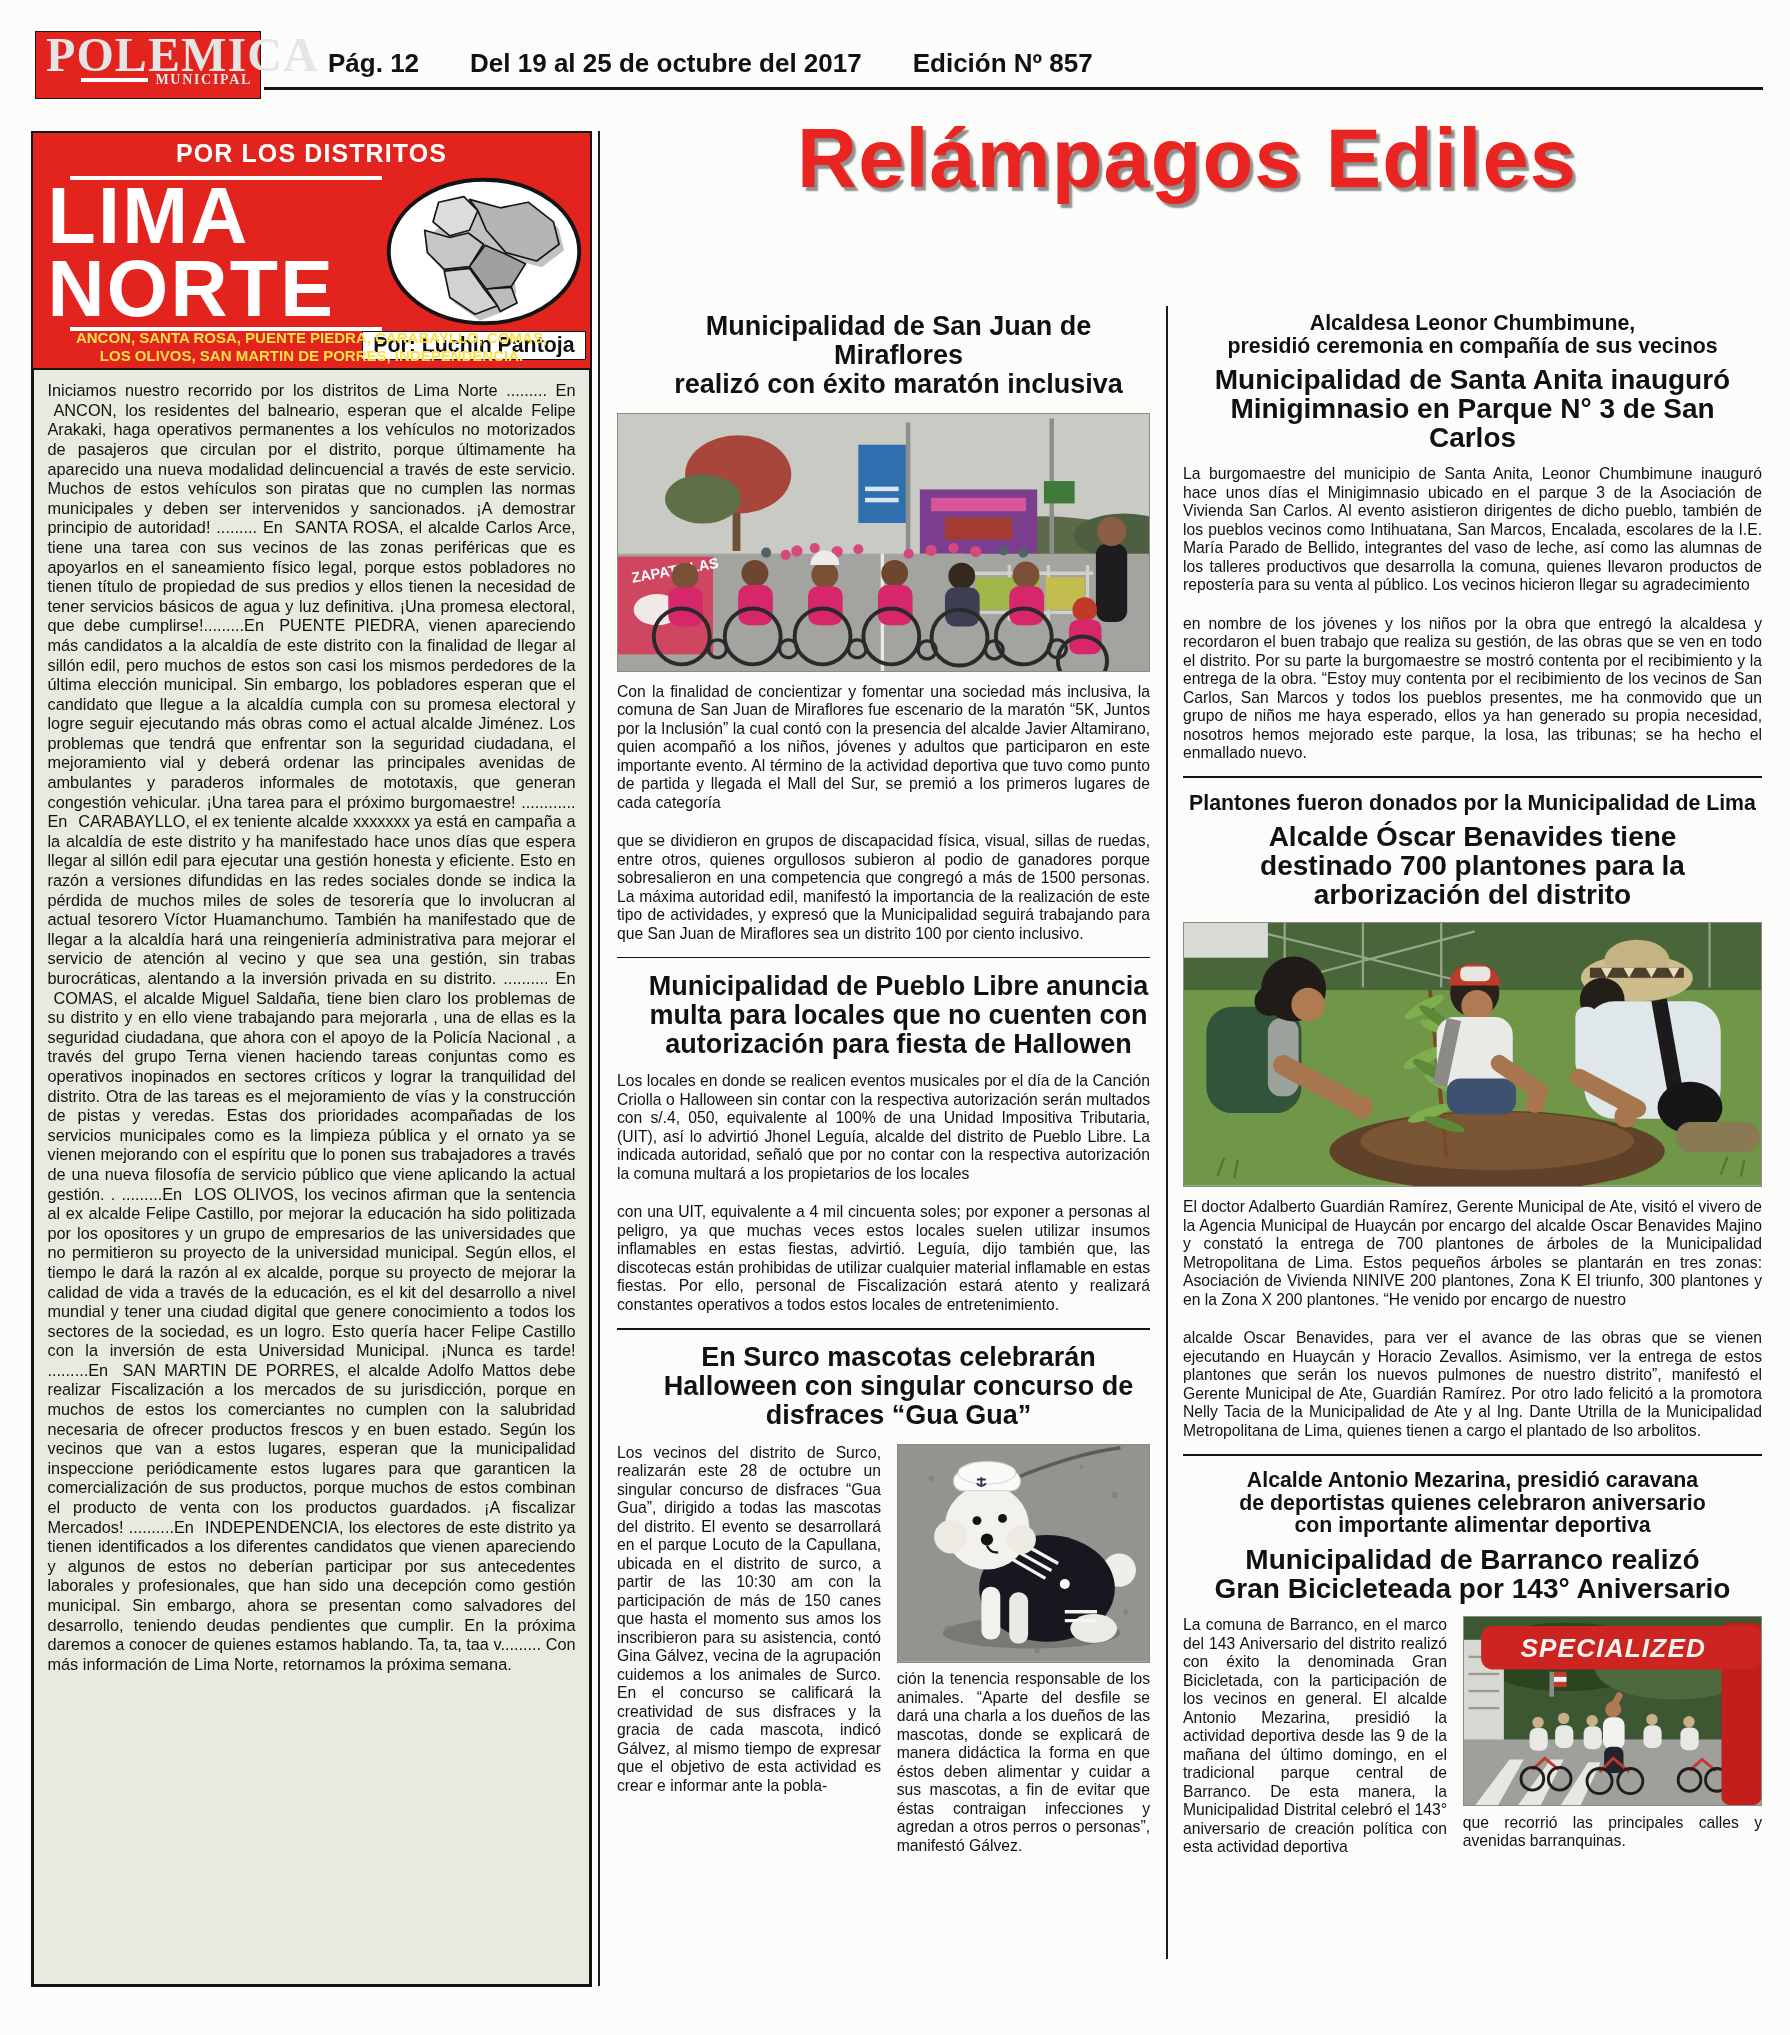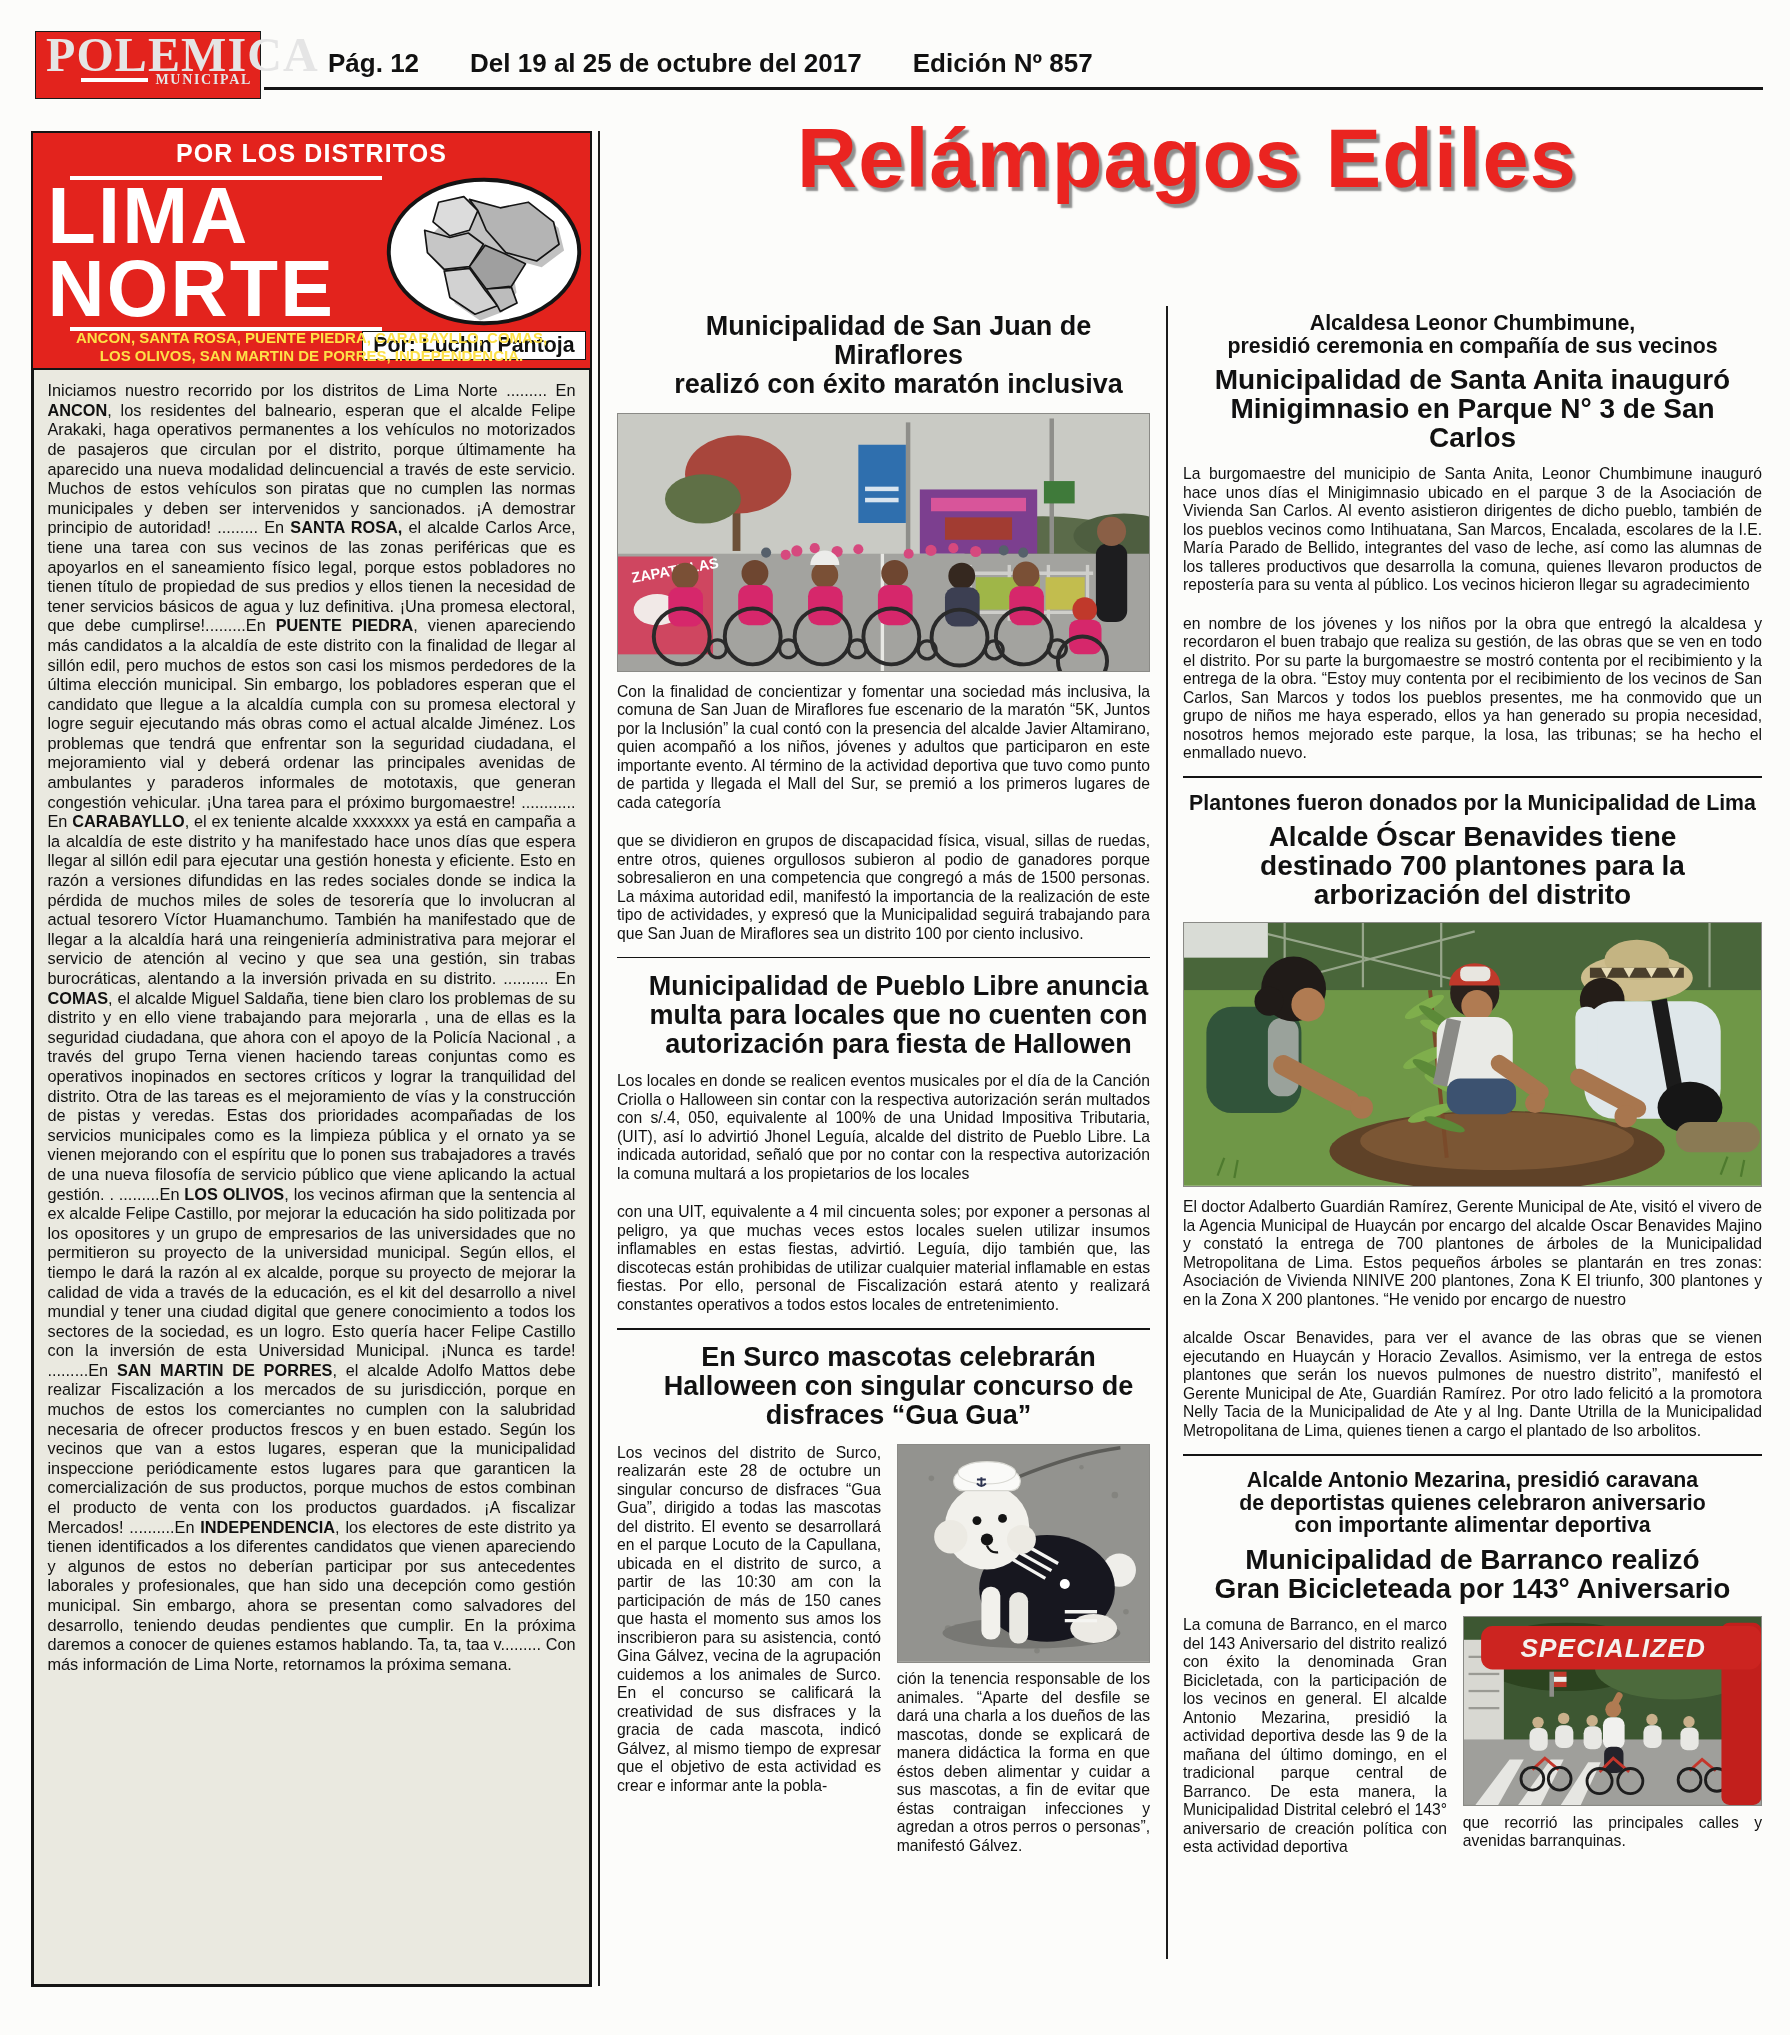--- a/index.html
+++ b/index.html
@@ -30,21 +30,21 @@
   .ln-rule{top:43px;} .ln-rule2{top:194px;}
   .ln-title{position:absolute;left:14.6px;top:47px;color:#fff;font-weight:bold;font-size:79px;
         line-height:0.92;letter-spacing:2.2px;transform-origin:left top;}
   .ln-map{position:absolute;right:6.7px;top:44px;width:198px;height:149px;}
   .ln-byline{position:absolute;right:4.5px;top:198px;background:#fff;border:1.7px solid #141414;
         font-weight:bold;font-size:21.3px;padding:1.1px 10px;}
   .ln-districts{position:absolute;left:0;right:0;bottom:2.8px;text-align:center;color:#fde047;
         font-weight:bold;font-size:15px;line-height:1.2;white-space:pre-line;}
   .ln-body{background:#eae9e0;border:3.4px solid #141414;border-top:none;box-sizing:border-box;
         height:1617px;overflow:hidden;padding:11.2px 13.5px;font-size:16.3px;line-height:19.6px;text-align:justify;}
-  .ln-body b{font-weight:bold;}
+  .ln-body b{font-weight:normal;margin-left:6px;}
 
   
   .section-title{position:absolute;left:611px;top:108px;width:1152px;height:101px;
         display:flex;align-items:center;justify-content:center;gap:22.5px;flex-direction:column;}
   .st-bar{width:115px;height:15px;background:#e3231d;}
   .st-text{font-size:83px;font-weight:bold;color:#ea2420;letter-spacing:1.1px;white-space:nowrap;
         text-shadow:3.4px 3.9px 1.7px rgba(70,70,70,0.6);}
 
   
   .col-mid{position:absolute;left:617px;top:312px;width:533px;}

